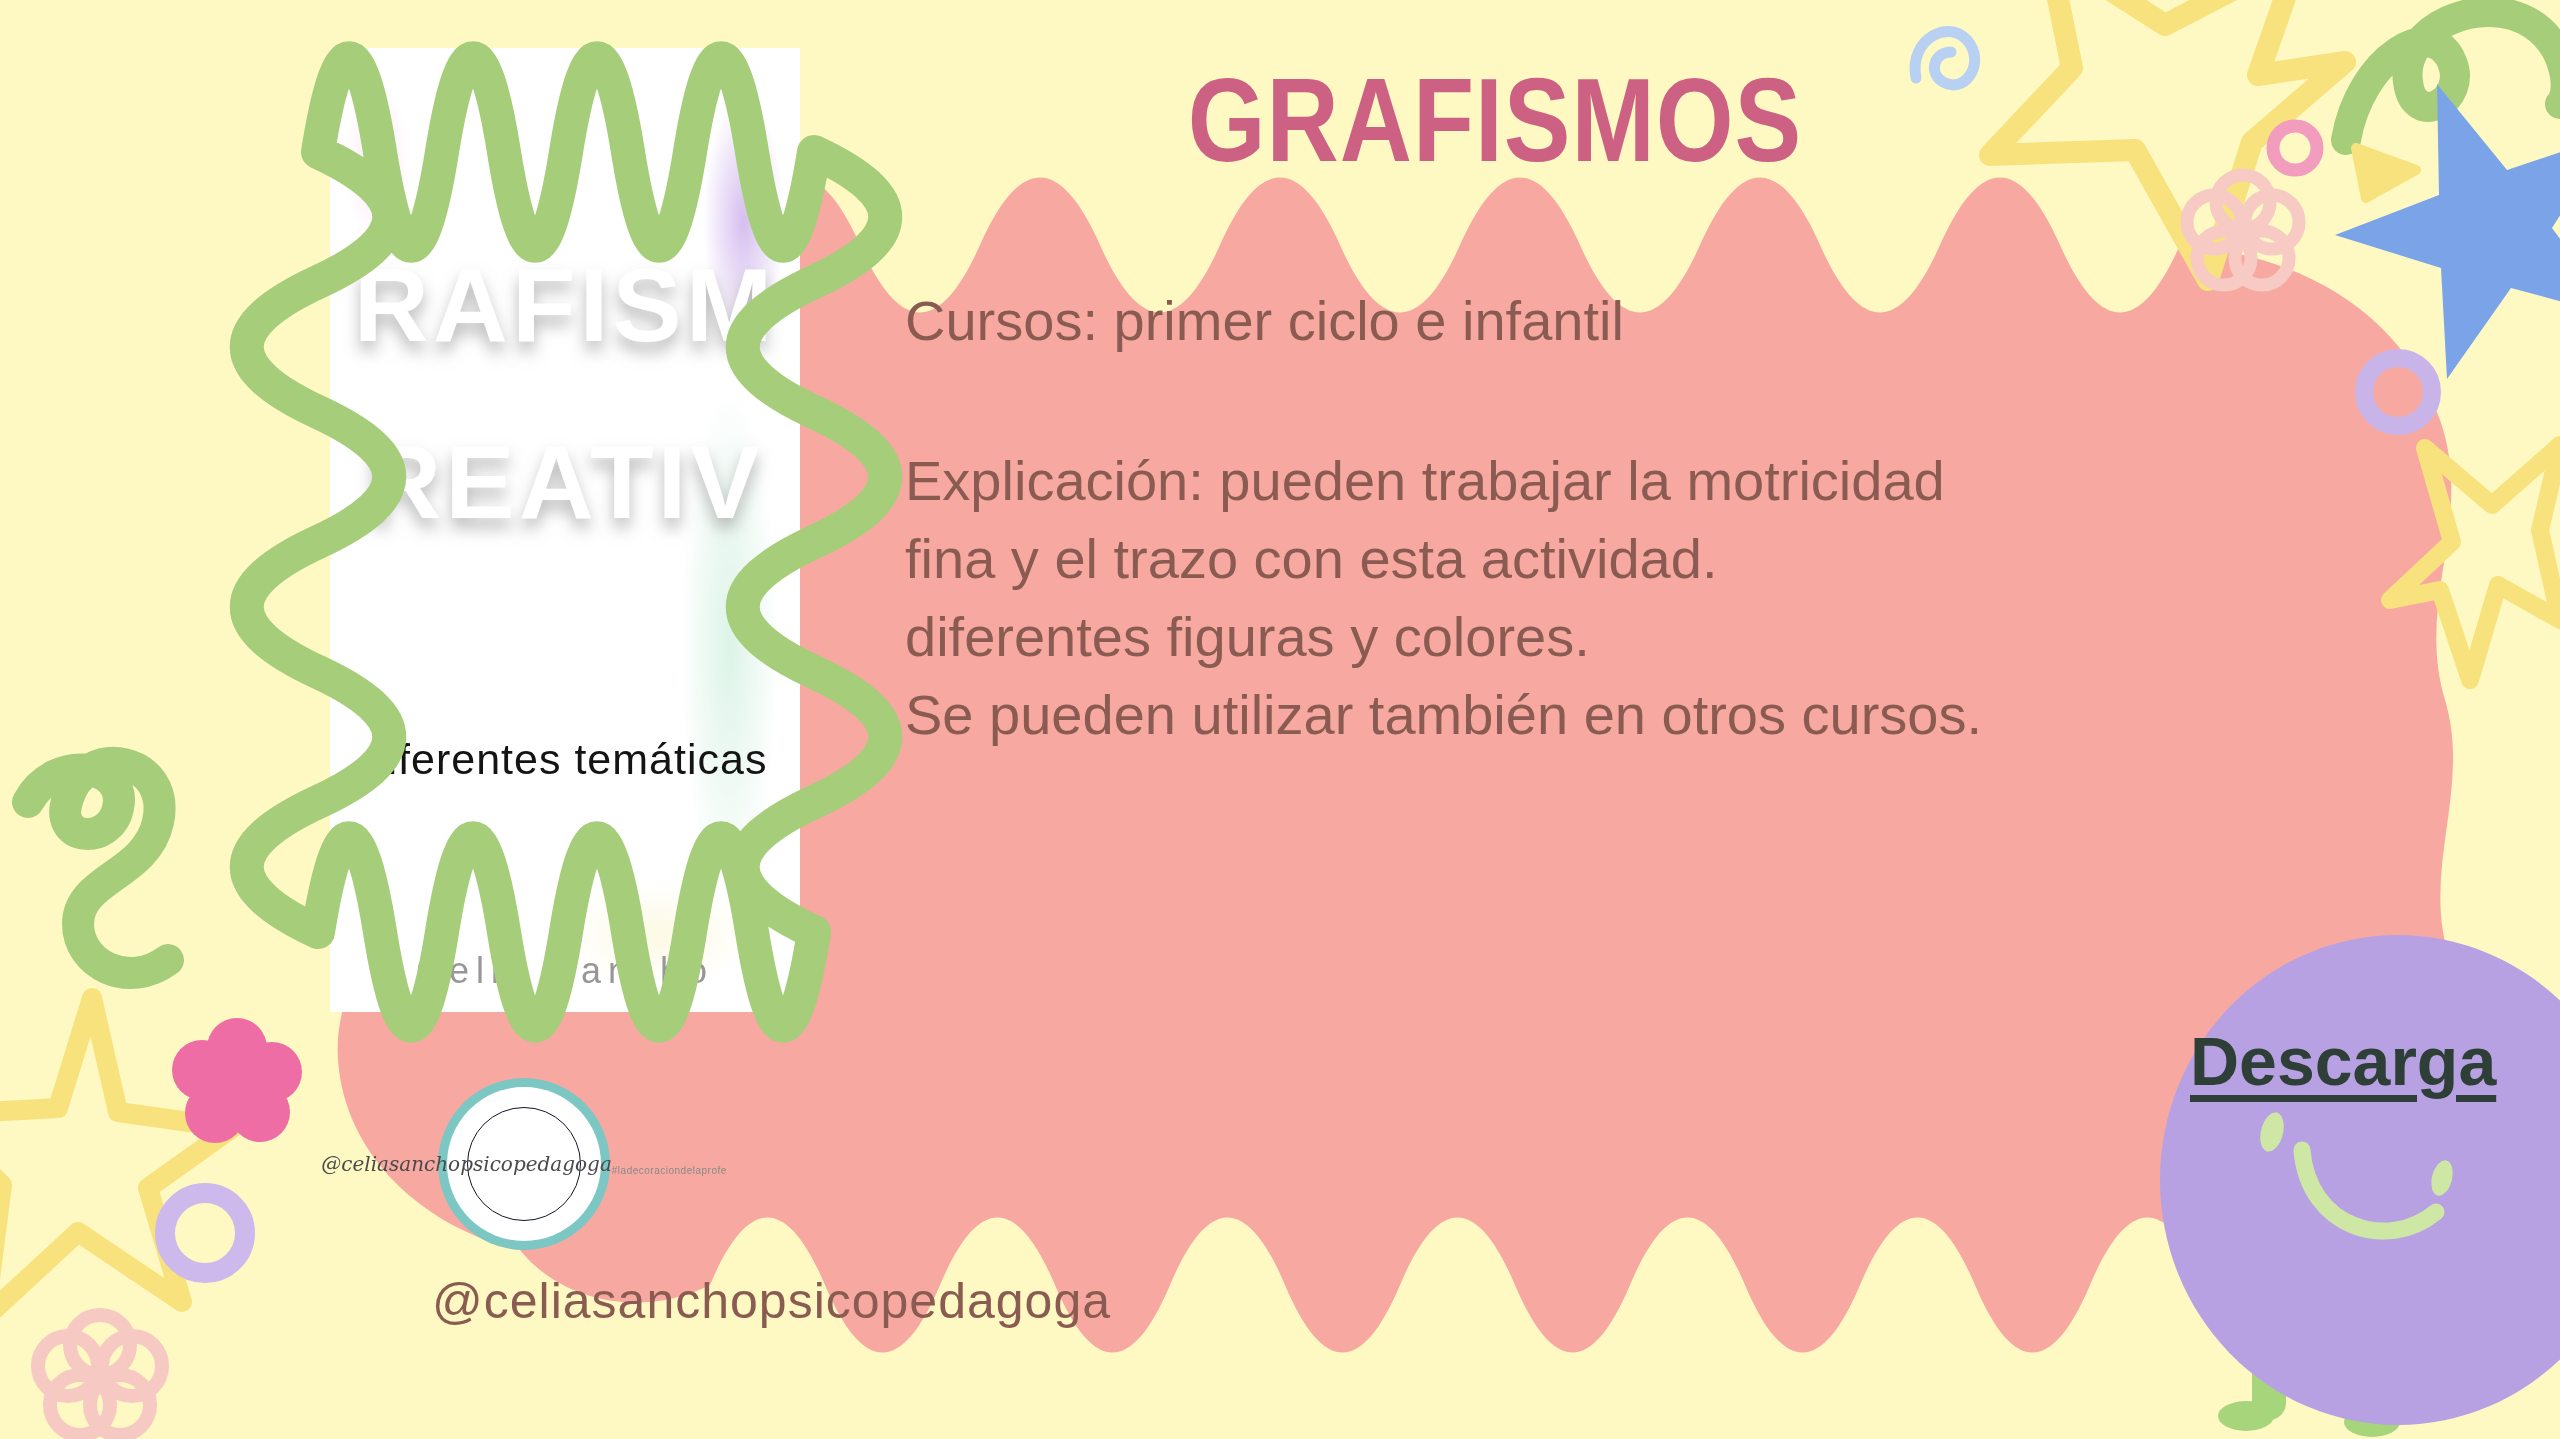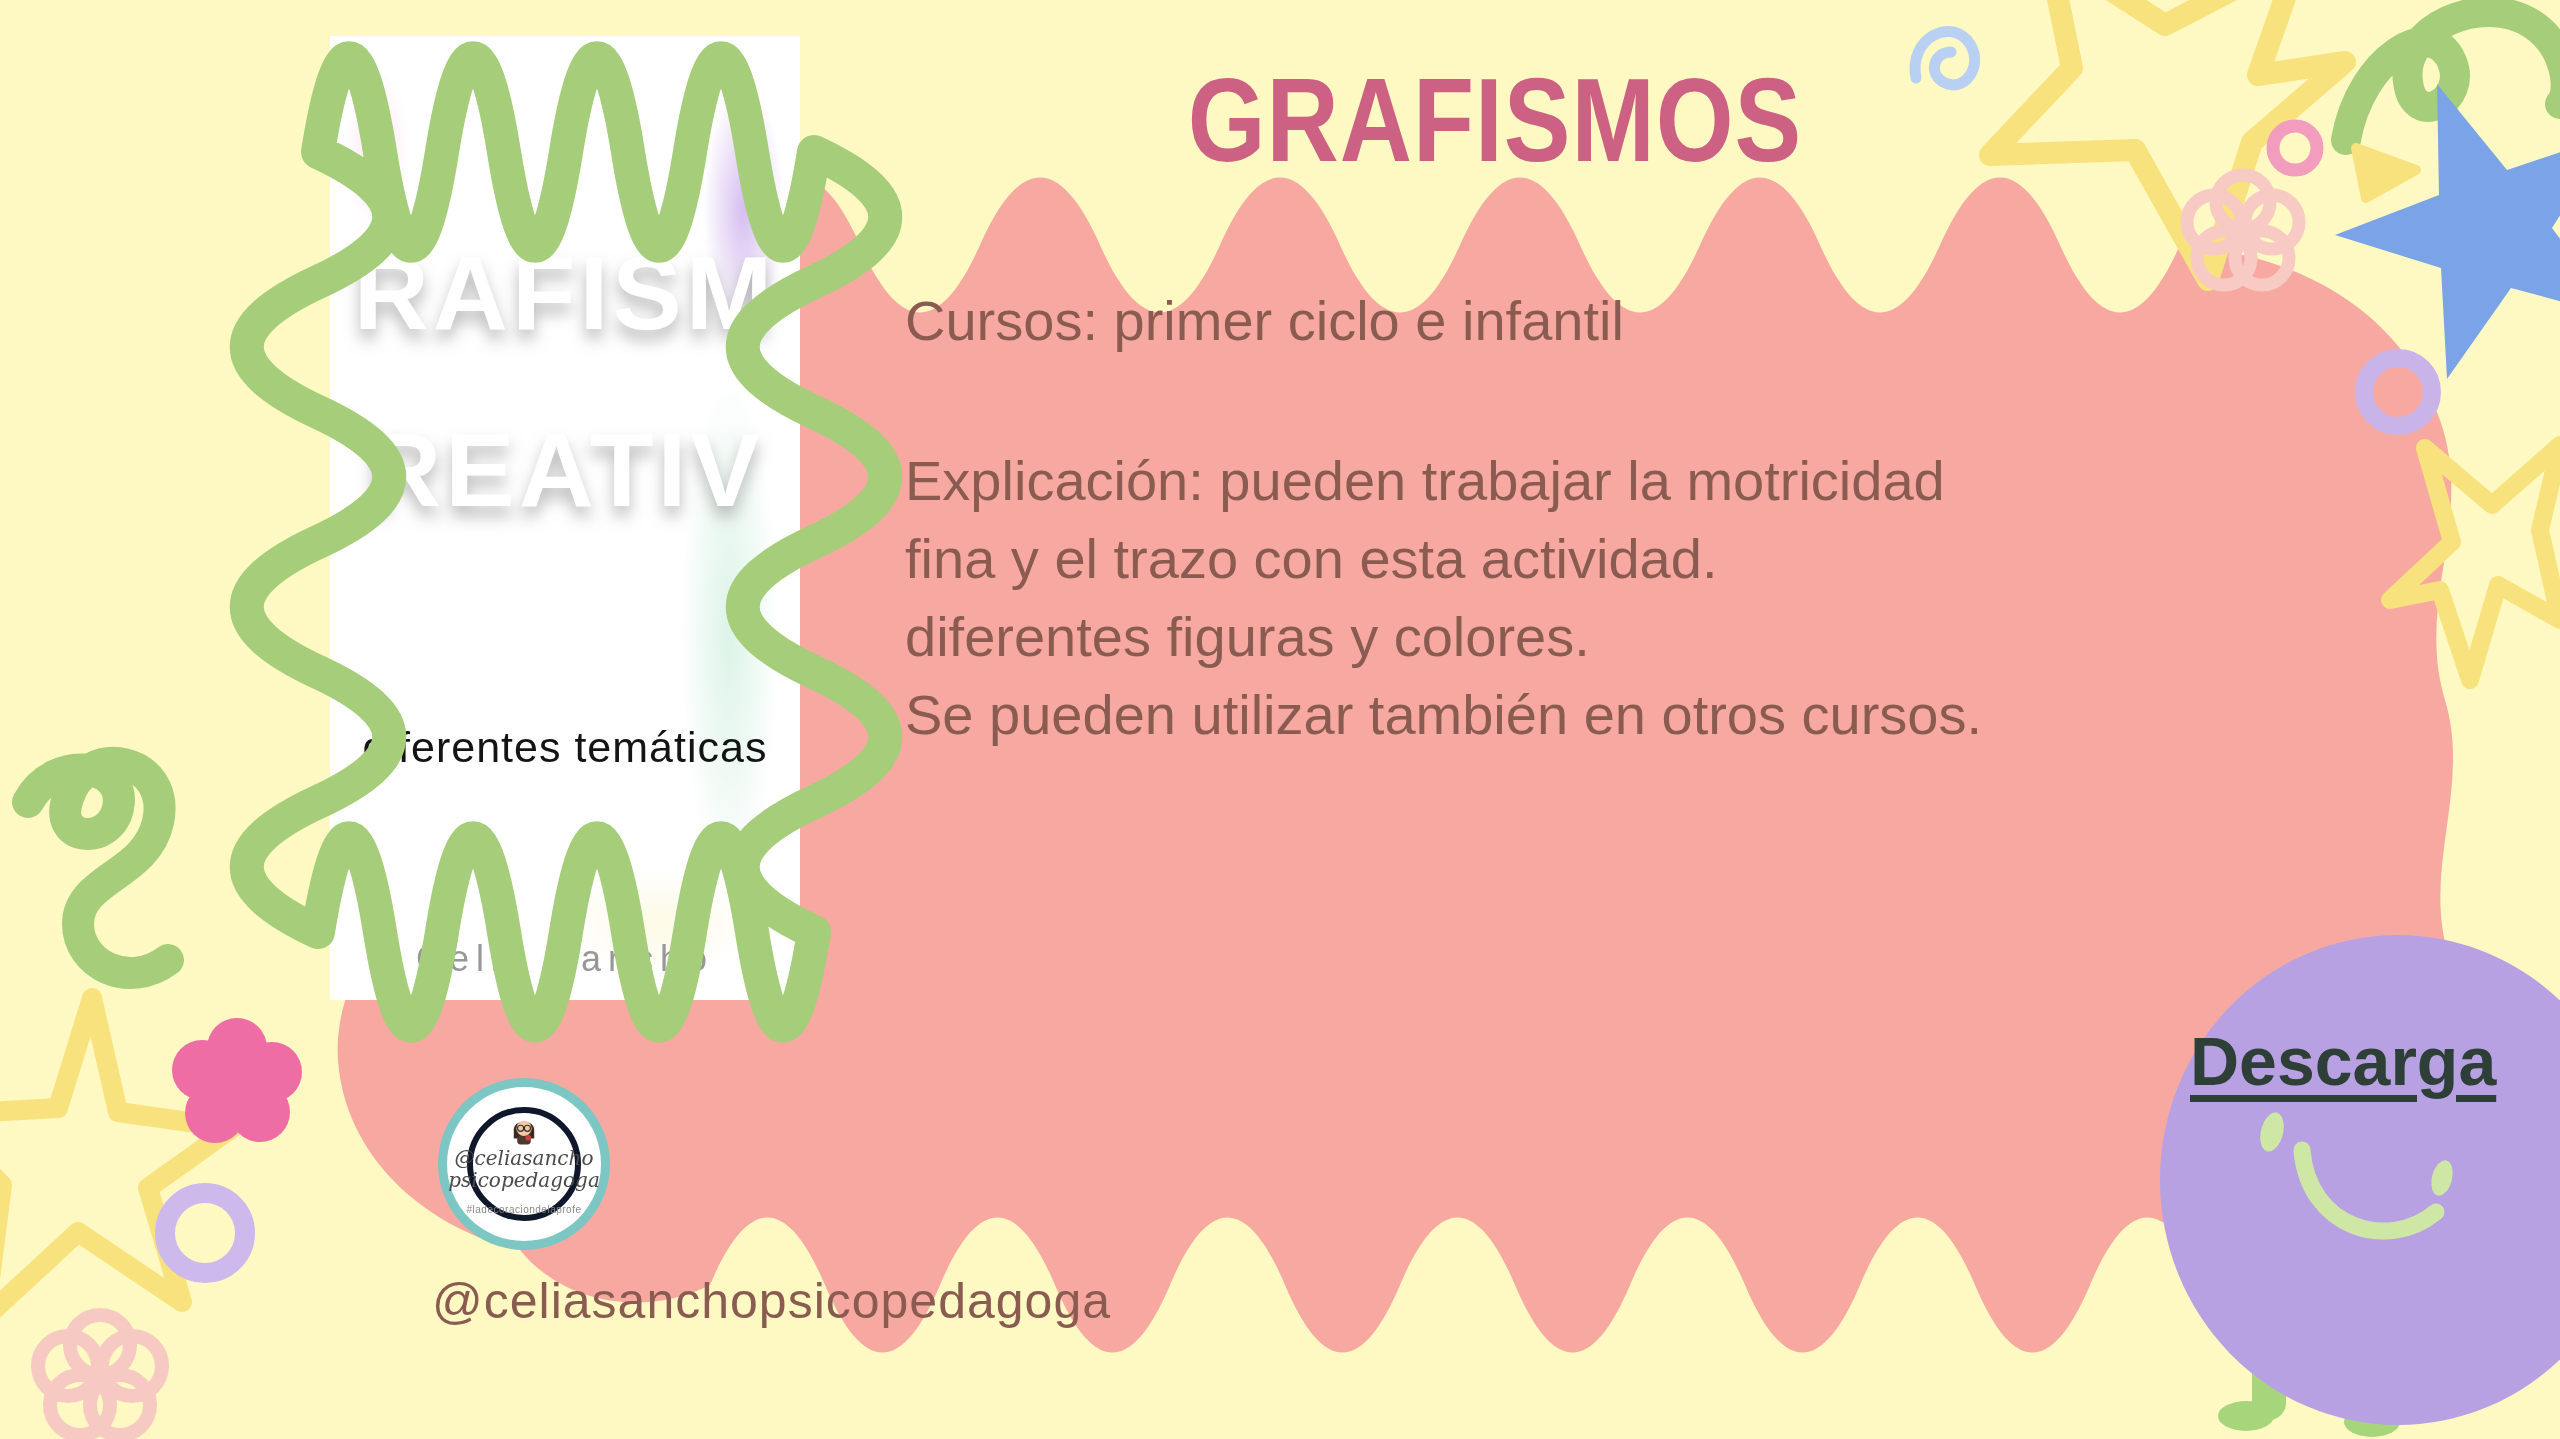--- a/index.html
+++ b/index.html
@@ -7,21 +7,21 @@
           background:#fef9c3;font-family:"Liberation Sans",sans-serif;}
   svg{position:absolute;left:0;top:0;}
   .abs{position:absolute;}
 
   
   .main-title{left:1150px;top:52px;width:690px;text-align:center;
     font-size:100px;font-weight:bold;color:#cd6183;letter-spacing:1px;
     transform:scaleY(1.18);transform-origin:center top;}
 
   
-  .card{left:330px;top:36px;width:470px;height:964px;overflow:hidden;
+  .card{left:330px;top:48px;width:470px;height:964px;overflow:hidden;
     background:
       radial-gradient(closest-side at 88% 18%, rgba(186,146,230,.60), transparent 72%),
       radial-gradient(closest-side at 100% 40%, rgba(242,168,205,.45), transparent 70%),
       radial-gradient(closest-side at 85% 62%, rgba(168,226,196,.40), transparent 70%),
       radial-gradient(closest-side at 70% 92%, rgba(248,238,178,.35), transparent 70%),
       radial-gradient(closest-side at 10% 12%, rgba(240,170,215,.30), transparent 70%),
       #ffffff;}
   .cover-line{position:absolute;left:0;width:100%;text-align:center;color:#fff;
     font-weight:bold;font-size:104px;letter-spacing:4px;line-height:1;
     text-shadow:0 10px 16px rgba(130,130,130,.55);}
@@ -41,21 +41,21 @@
   .download{left:2190px;top:1022px;width:370px;text-align:left;font-size:68px;
     font-weight:bold;color:#2d3f37;text-decoration:underline;
     text-decoration-thickness:7px;text-underline-offset:10px;cursor:pointer;}
 
   
   .badge{left:438px;top:1078px;width:172px;height:172px;border-radius:50%;
     background:#7cc7c3;}
   .badge-white{position:absolute;left:9px;top:9px;right:9px;bottom:9px;
     border-radius:50%;background:#ffffff;}
   .badge-inner{position:absolute;left:20px;top:20px;right:20px;bottom:20px;
-    border-radius:50%;border:6px solid #0f172a;display:flex;flex-direction:column;
+    border-radius:50%;border:1px solid #0f172a;display:flex;flex-direction:row;
     align-items:center;justify-content:center;background:#fff;}
   .badge-script{font-family:"DejaVu Serif",serif;font-style:italic;font-size:20px;
     line-height:22px;color:#4a4a4a;text-align:center;}
   .badge-tag{font-size:10px;color:#888;margin-top:13px;letter-spacing:.5px;}
 </style>
 </head>
 <body>
 
 <div class="canvas">
 

